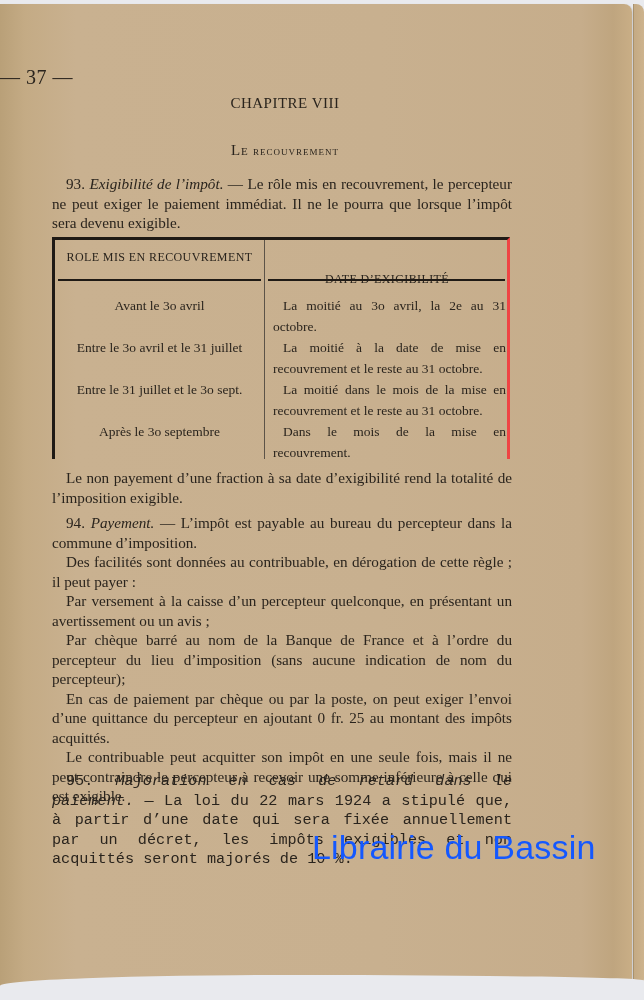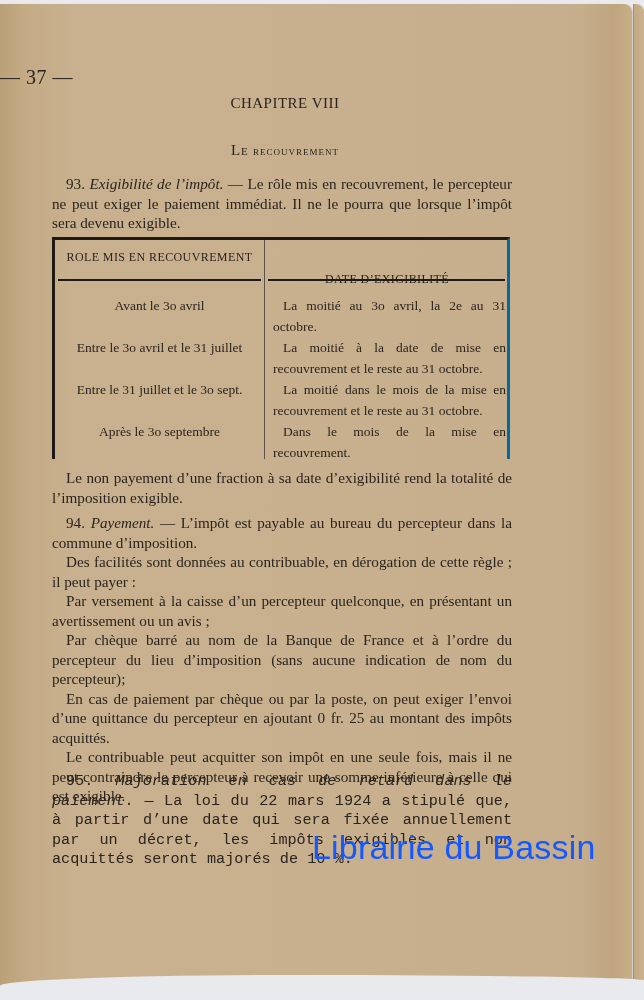--- a/index.html
+++ b/index.html
@@ -43,21 +43,21 @@
       position: absolute; left: 52px; width: 460px;
       font-size: 15.2px; line-height: 19.5px; text-align: justify;
     }
     .text-block p { margin: 0; text-indent: 14px; }
     .num { font-style: normal; }
     .ital { font-style: italic; }
     .tbl {
       position: absolute; left: 52px; top: 237px; width: 458px; height: 222px;
       border-top: 3px solid #1f1a15;
       border-left: 3px solid #1f1a15;
-      border-right: 3px solid #0369a1;
+      border-right: 3px solid #ef4444;
       box-sizing: border-box;
     }
     .col-div {
       position: absolute; left: 209px; top: 0; width: 1px; height: 219px; background: #5c5348;
     }
     .th {
       position: absolute; top: 10px; font-size: 12px; letter-spacing: 0.4px; text-align: center;
     }
     .th1 { left: 0; width: 209px; }
     .th2 { left: 212px; width: 240px; margin-top: 22px; }

